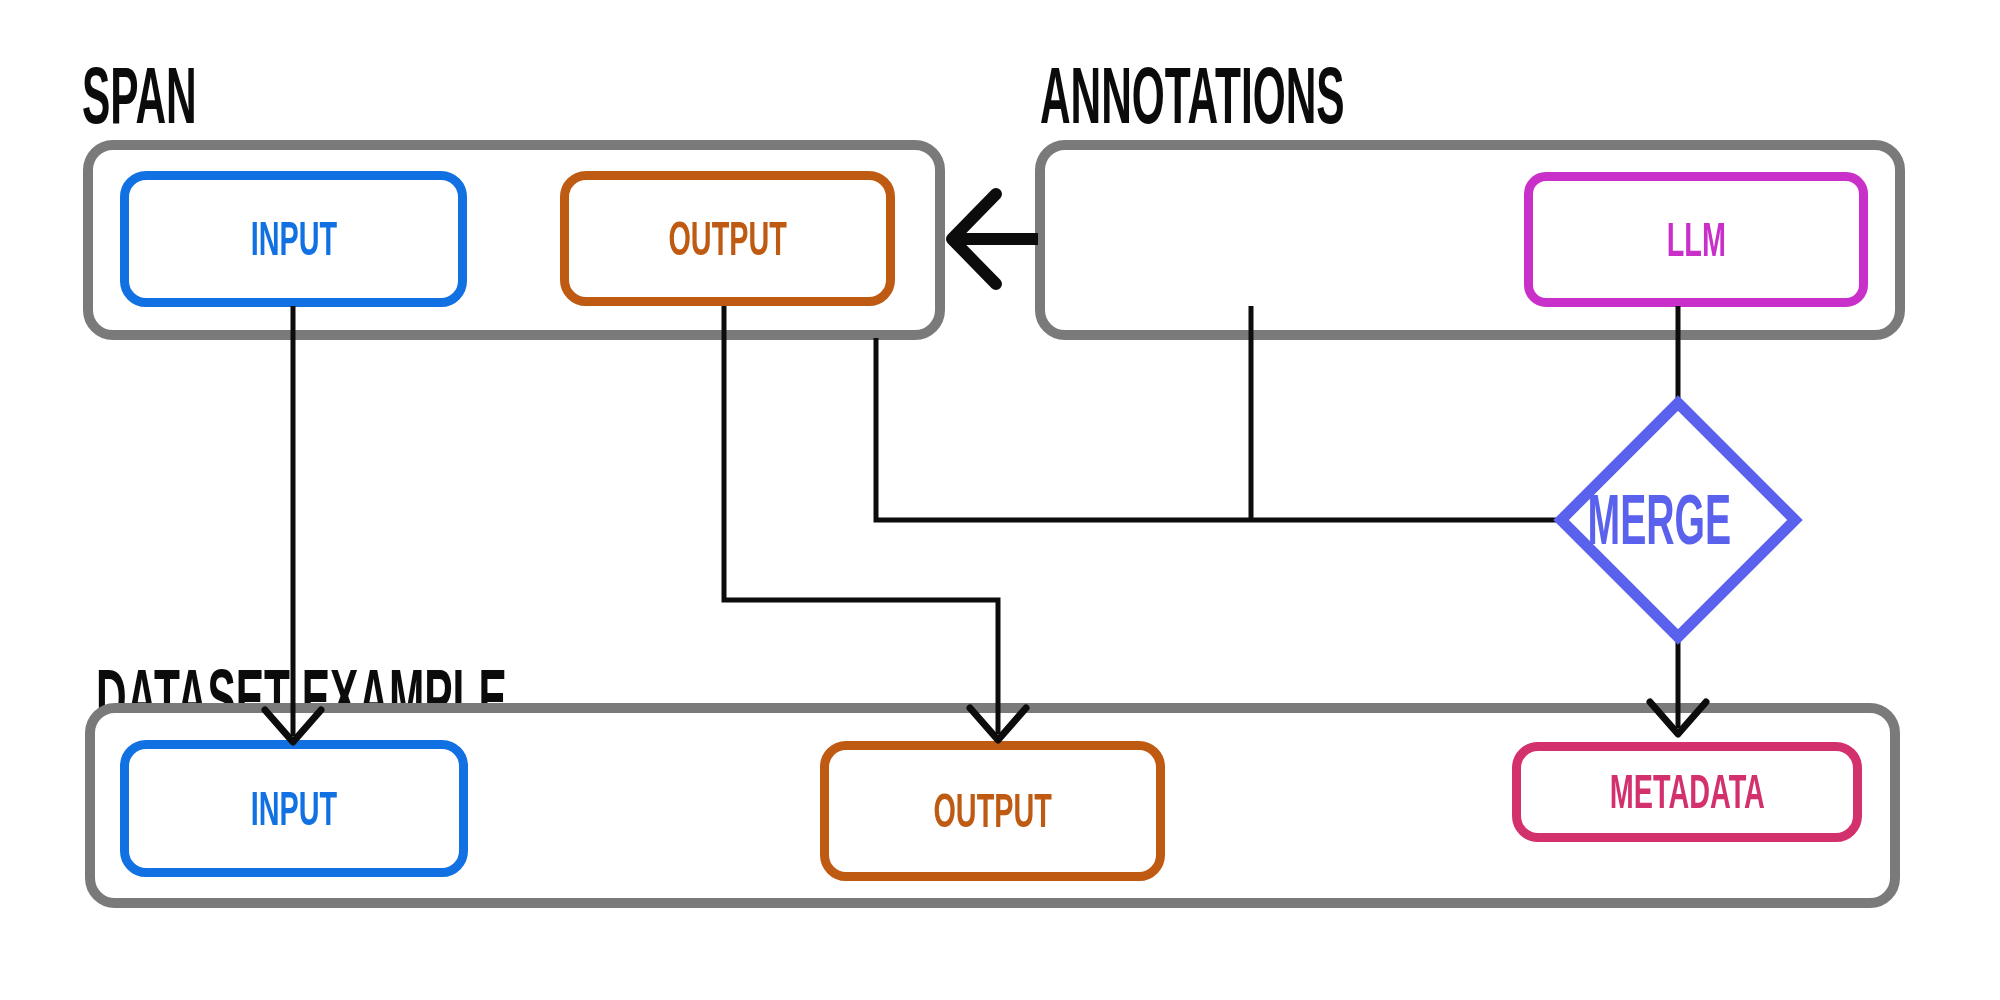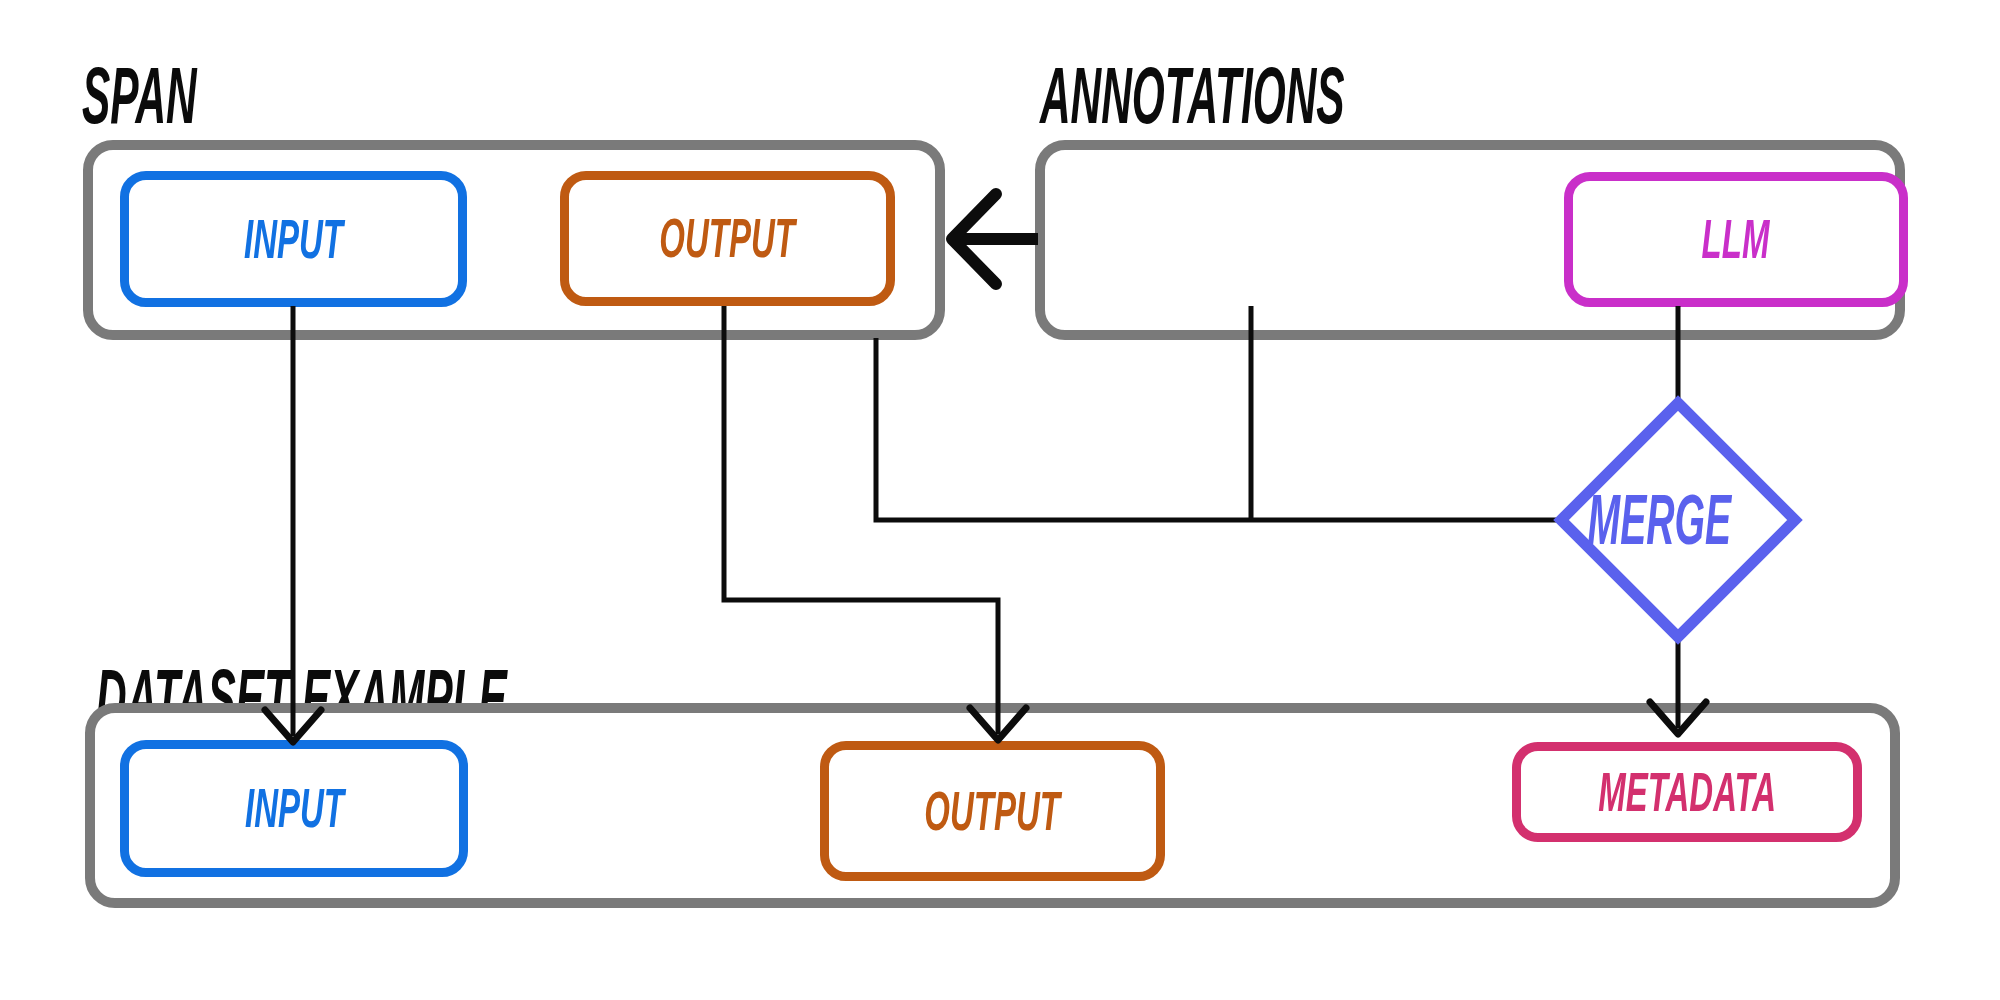--- a/index.html
+++ b/index.html
@@ -1,36 +1,35 @@
 <!DOCTYPE html>
 <html><head>
 <meta charset="utf-8">
 <style>
   html,body{margin:0;padding:0;background:#ffffff;}
   .stage{
     position:relative;width:2000px;height:1000px;background:#ffffff;overflow:hidden;
     font-family:"Liberation Sans",sans-serif;
-    font-style:italic;
   }
   
   .title{
     position:absolute;font-weight:700;font-size:80px;line-height:1;color:#0b0b0b;
   }
   .title .cond{display:inline-block;transform:scaleX(0.53);transform-origin:0 0;white-space:nowrap;}
   
   .container{
     position:absolute;box-sizing:border-box;background:#ffffff;
     border:10px solid #7a7a7a;border-radius:30px;
   }
   
   .node{
     position:absolute;box-sizing:border-box;background:#ffffff;
     border:9px solid;border-radius:26px;
     display:flex;align-items:center;justify-content:center;
-    font-weight:700;font-size:55px;line-height:1;
+    font-weight:700;font-size:48px;line-height:1;
   }
   .node .cond{display:inline-block;transform:scaleX(0.60);transform-origin:50% 50%;white-space:nowrap;}
   .blue   {border-color:#1171e2;color:#1171e2;}
   .orange {border-color:#bf5a12;color:#bf5a12;}
   .green  {border-color:#108a10;color:#108a10;}
   .magenta{border-color:#c92fc9;color:#c92fc9;}
   .pink   {border-color:#d3306e;color:#d3306e;}
   
   .overlay{position:absolute;left:0;top:0;width:2000px;height:1000px;pointer-events:none;z-index:10;}
   
@@ -59,21 +58,21 @@
   <div class="container" style="left:83px;top:140px;width:862px;height:200px;"></div>
   <div class="container" style="left:1035px;top:140px;width:870px;height:200px;"></div>
   <div class="container" style="left:85px;top:703px;width:1815px;height:205px;"></div>
 
   <div class="node blue" style="left:120px;top:171px;width:347px;height:136px;">
     <span class="cond">INPUT</span>
   </div>
   <div class="node orange" style="left:560px;top:171px;width:335px;height:135px;">
     <span class="cond">OUTPUT</span>
   </div>
-  <div class="node magenta" style="left:1564px;top:172px;width:344px;height:135px;">
+  <div class="node magenta" style="left:1524px;top:172px;width:344px;height:135px;border-radius:22px;">
     <span class="cond">LLM</span>
   </div>
 
   <div class="node blue" style="left:120px;top:740px;width:348px;height:137px;">
     <span class="cond">INPUT</span>
   </div>
   <div class="node orange" style="left:820px;top:741px;width:345px;height:140px;">
     <span class="cond">OUTPUT</span>
   </div>
   <div class="node pink" style="left:1512px;top:742px;width:350px;height:100px;">

